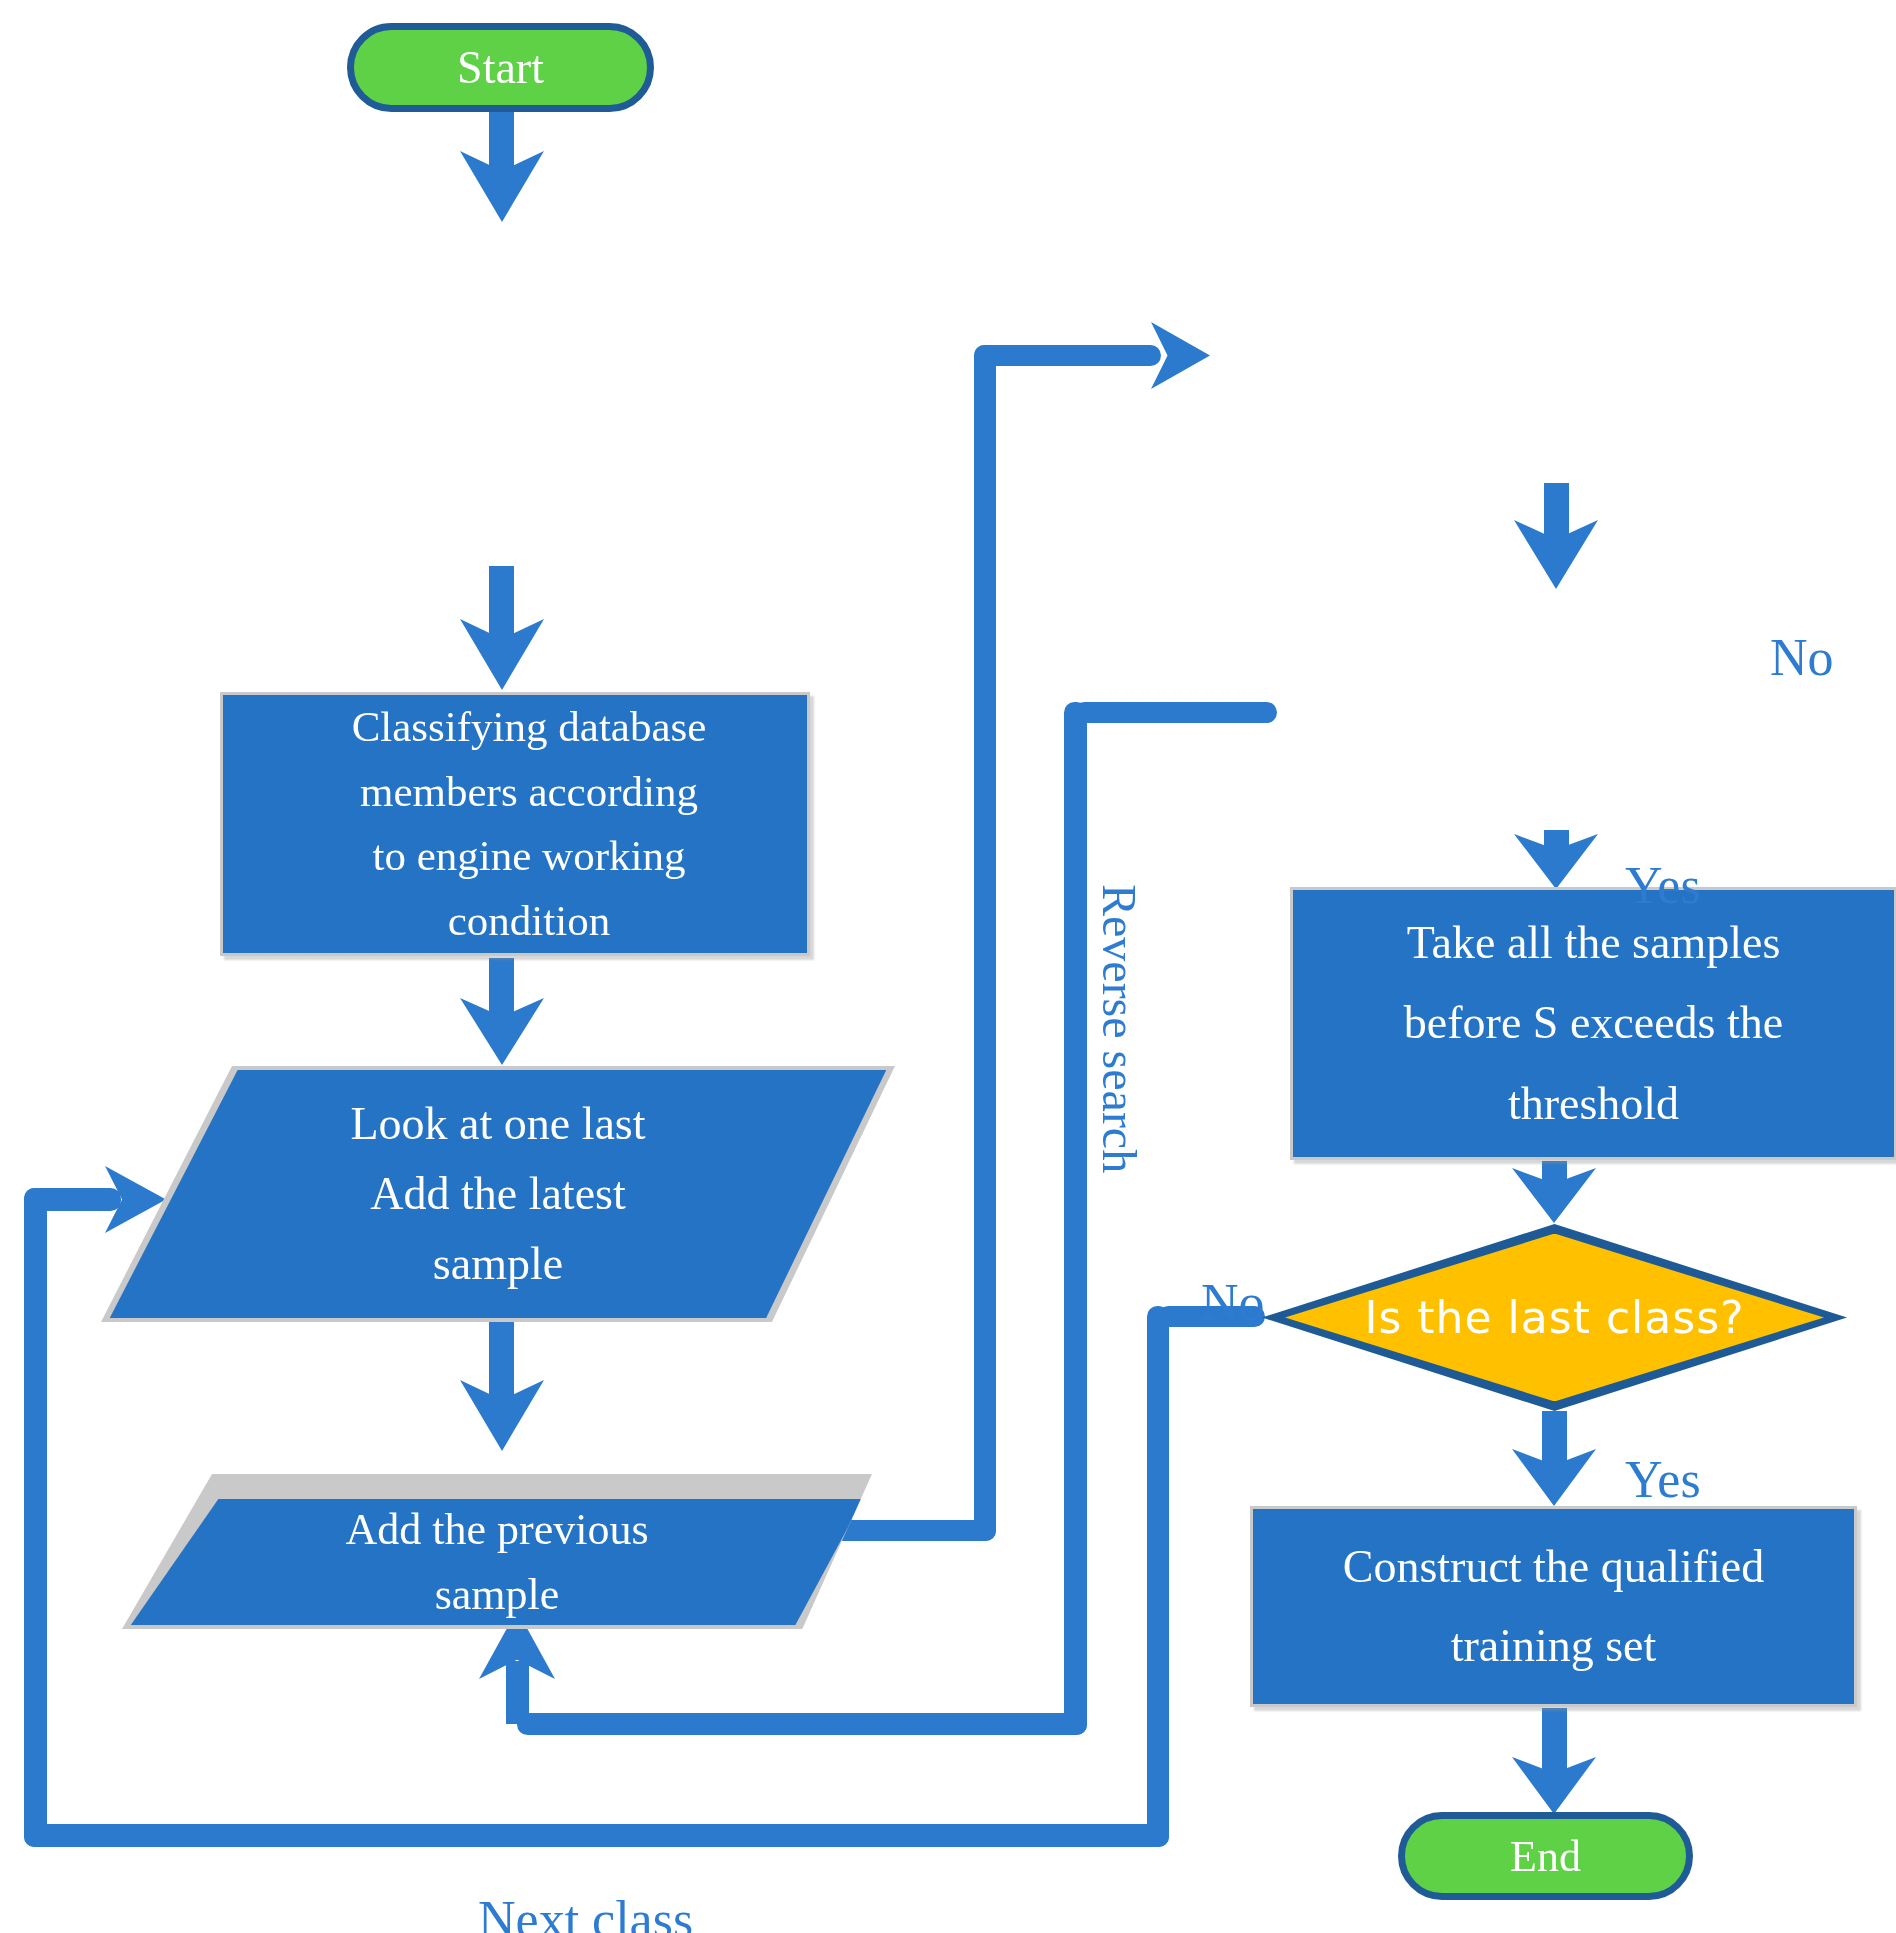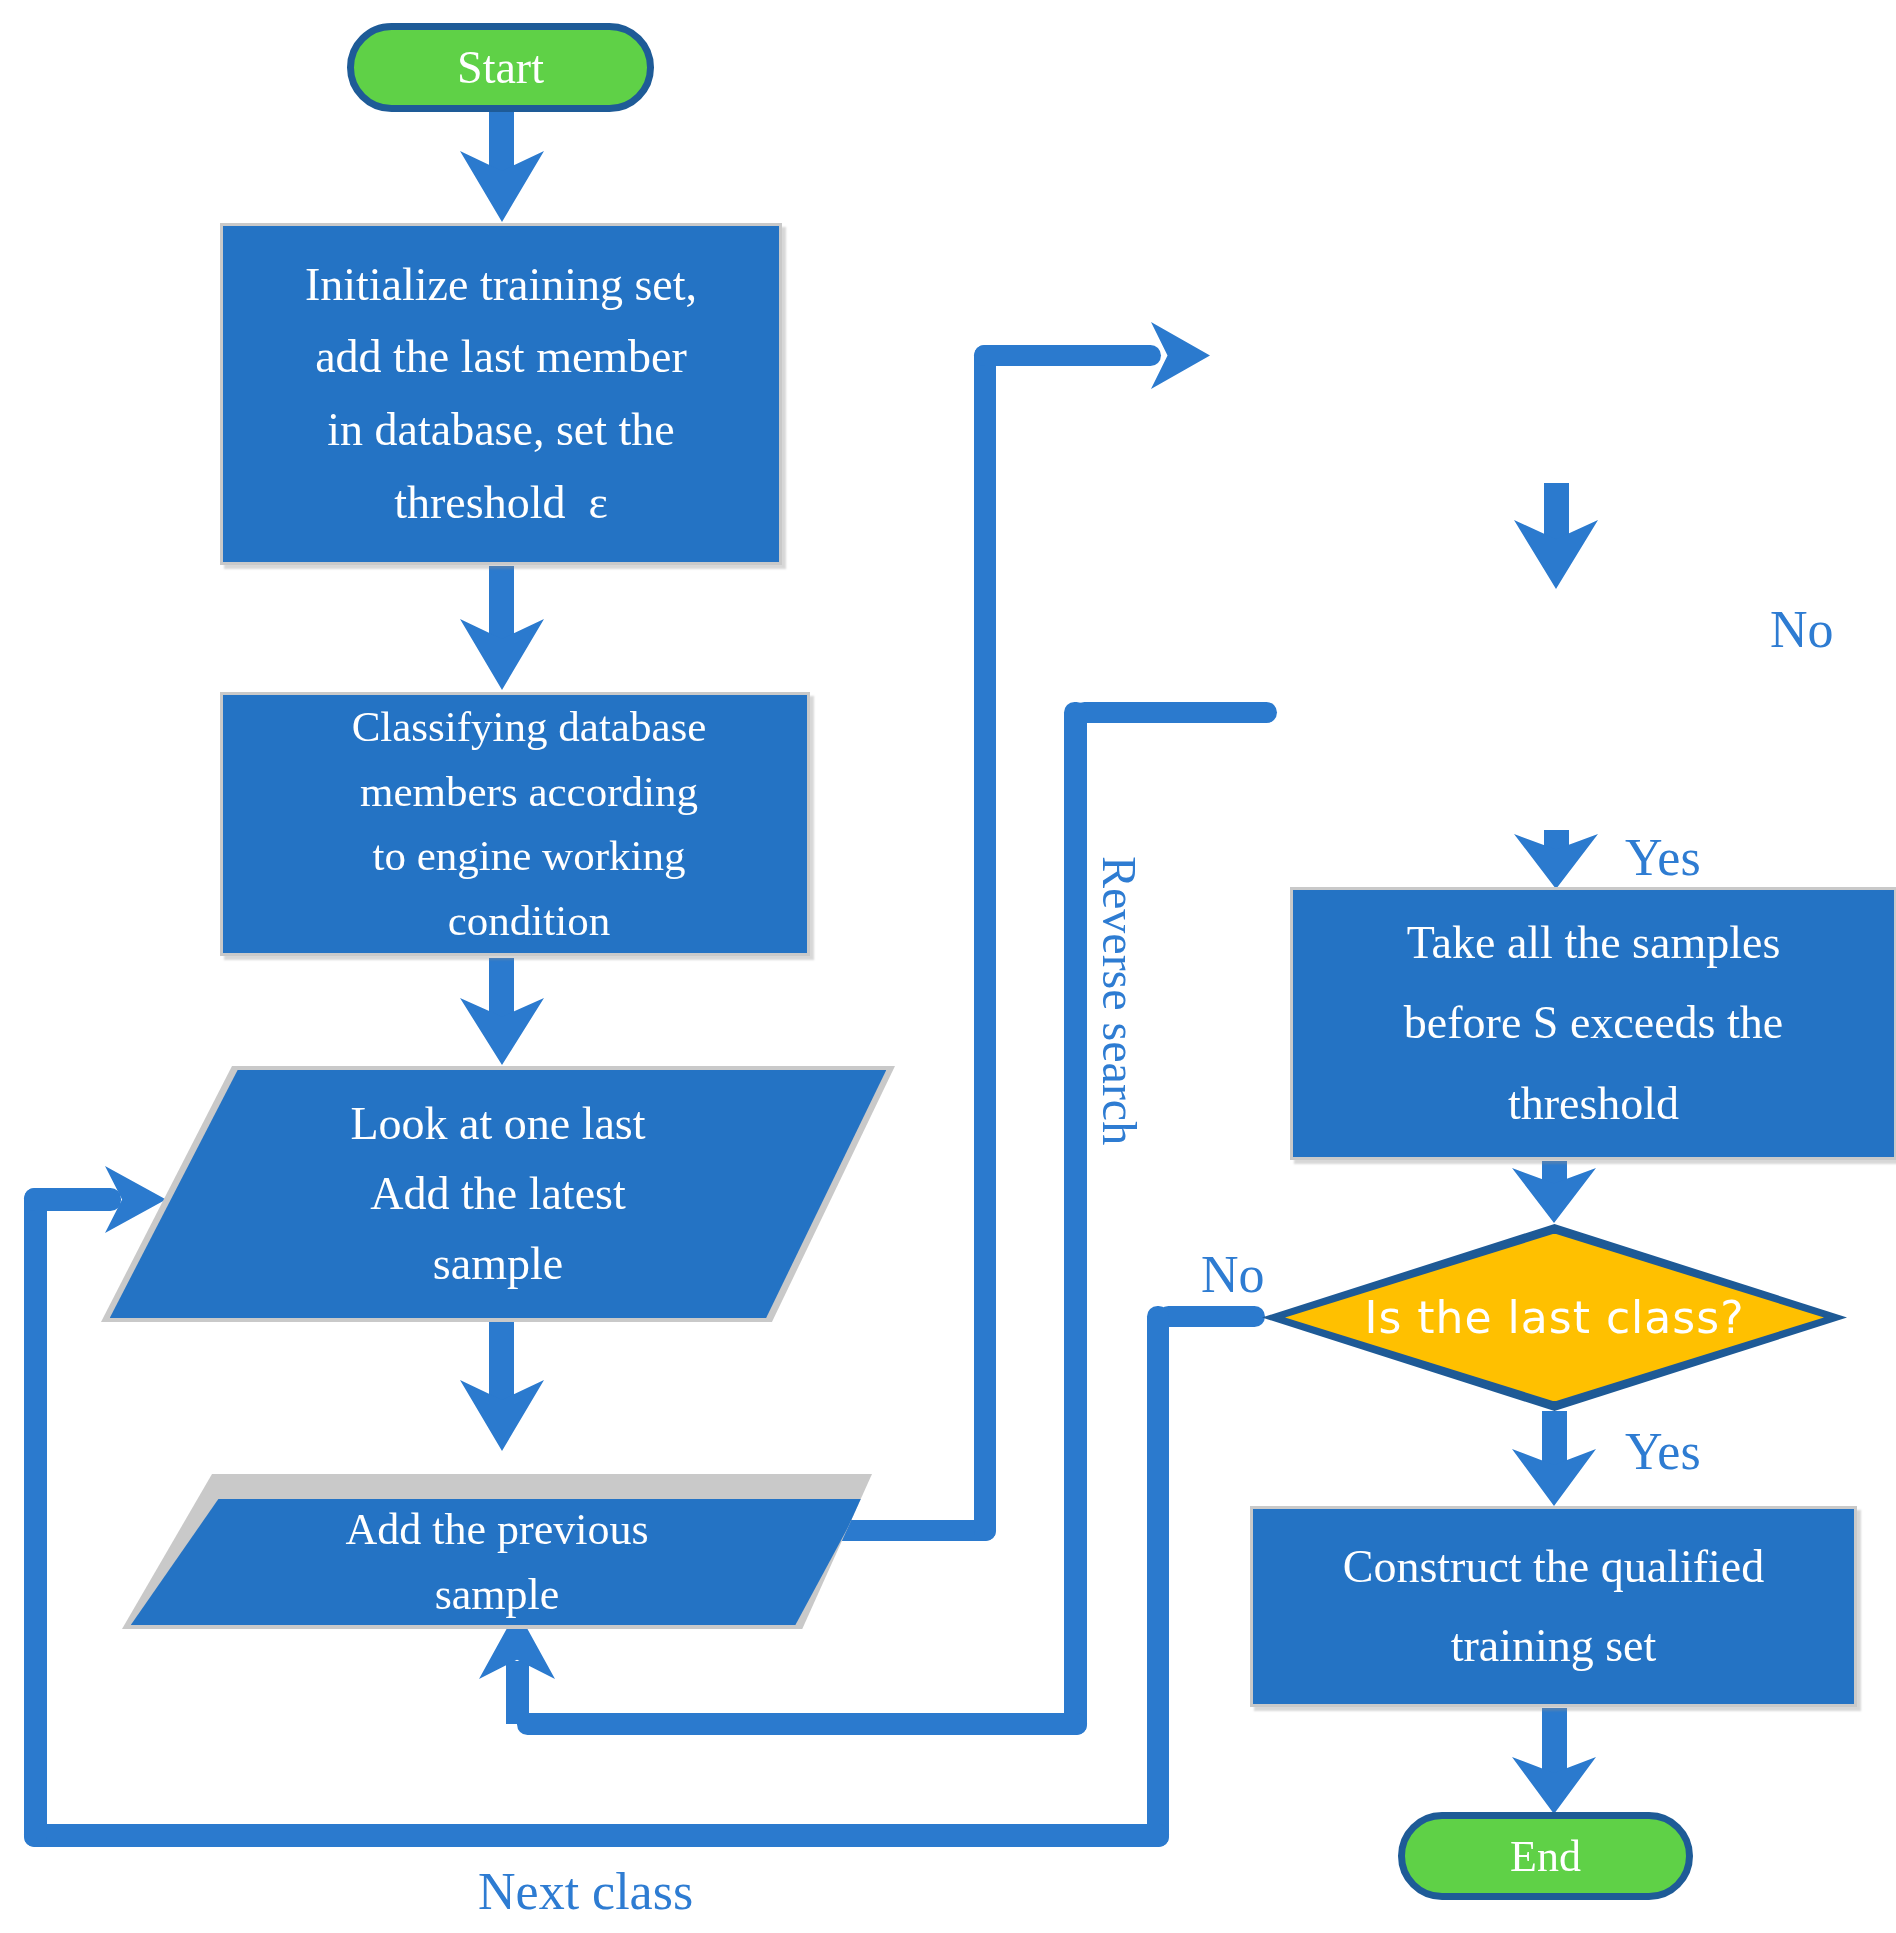--- a/index.html
+++ b/index.html
@@ -22,21 +22,21 @@
   .para-inner{position:absolute;left:8.6px;right:8.6px;top:3.8px;bottom:3.8px;background:var(--process-fill);
         display:flex;align-items:center;justify-content:center;text-align:center;}
   .p1{clip-path:polygon(16.5% 0,100% 0,84.5% 100%,0 100%);}
   .p2{clip-path:polygon(12% 0,100% 0,90.7% 100%,0 100%);margin-top:21px;}
   .dia-outer{position:absolute;background:var(--decision-border);
         clip-path:polygon(50% 0,100% 50%,50% 100%,0 50%);}
   .dia-inner{position:absolute;left:23px;right:23px;top:9.6px;bottom:9.6px;background:var(--decision-fill);
         clip-path:polygon(50% 0,100% 50%,50% 100%,0 50%);
         display:flex;align-items:center;justify-content:center;text-align:center;}
   .dia-label{color:var(--node-text);}
-  .edge-label{position:absolute;color:var(--label-text);font-size:52px;}
+  .edge-label{position:absolute;color:var(--label-text);font-size:52px;margin-top:28px;}
   .t-start{font-size:46px;}
   .t-end{font-size:44px;}
   .f-initialize{font-size:46px;line-height:1.58;}
   .f-classify{font-size:43px;line-height:1.5;padding-left:28px;}
   .f-look{font-size:46px;line-height:1.52;}
   .f-addprev{font-size:44px;line-height:1.48;}
   .f-calculate{font-size:46px;line-height:1.58;}
   .f-take{font-size:46px;line-height:1.75;margin-left:40px;}
   .f-construct{font-size:46px;line-height:1.7;}
   .f-dia1{font-family:"DejaVu Sans Mono", monospace;font-size:42px;letter-spacing:1.9px;}
@@ -90,26 +90,20 @@
   <div class="line" style="left:1147px;top:1306px;width:22px;height:541px;"></div>
   <div class="line" style="left:24px;top:1824px;width:1145px;height:23px;"></div>
   <div class="line" style="left:24px;top:1188px;width:23px;height:659px;"></div>
   <div class="line" style="left:24px;top:1188px;width:97px;height:23px;"></div>
   <div class="head head-right" style="left:105px;top:1166px;width:61px;height:67px;"></div>
 
   <div class="terminal t-start" style="left:347px;top:23px;width:293px;height:75px;">
     <span class="node-label">Start</span>
   </div>
 
-  <div class="rect f-initialize" style="left:220px;top:223px;width:556px;height:336px;">
-    <span class="node-label">Initialize training set,
-add the last member
-in database, set the
-threshold &nbsp;ε</span>
-  </div>
 
   <div class="rect f-classify" style="left:220px;top:692px;width:556px;height:258px;">
     <span class="node-label">Classifying database
 members according
 to engine working
 condition</span>
   </div>
 
   <div class="para-outer p1" style="left:101px;top:1066px;width:794px;height:256px;">
     <div class="para-inner p1 f-look">

